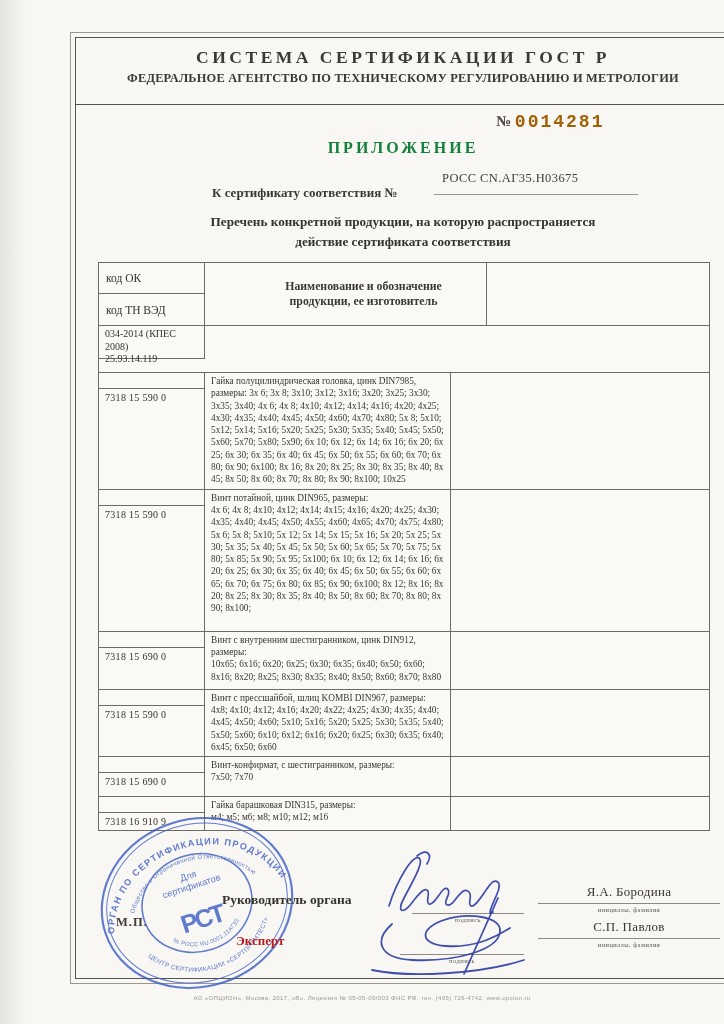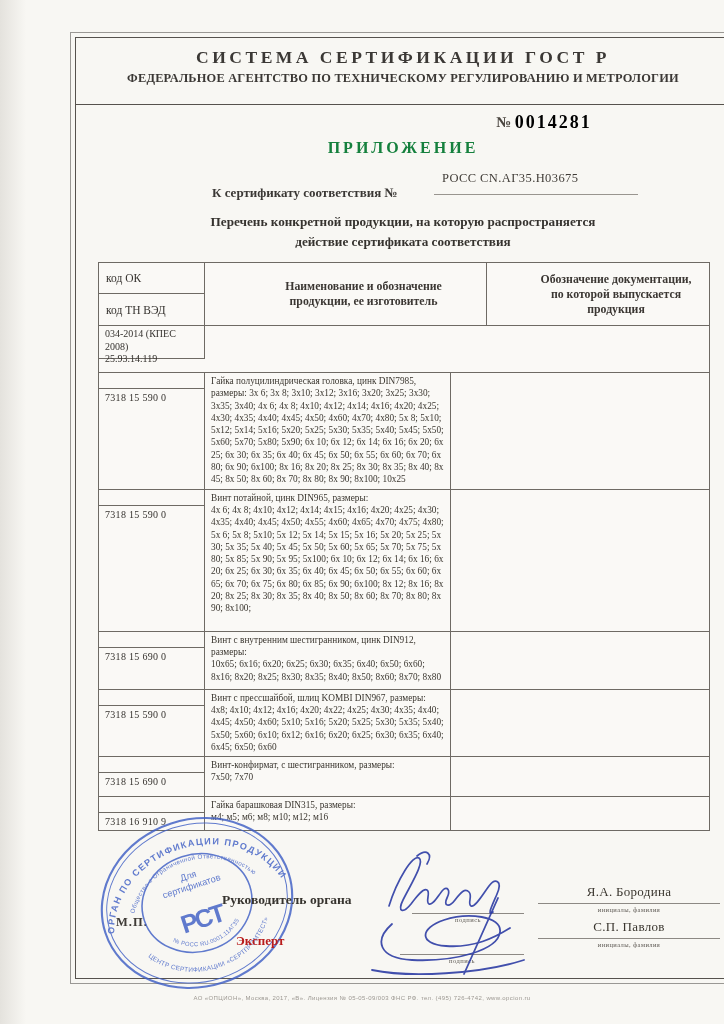--- a/index.html
+++ b/index.html
@@ -8,22 +8,22 @@
   #sheet::before{content:"";position:absolute;left:0;top:0;bottom:0;width:26px;
     background:linear-gradient(90deg,#e4e2dd,rgba(248,247,243,0));pointer-events:none;}
   .frame-outer{position:absolute;left:26px;top:32px;width:664px;height:950px;border:1px solid #9a9894;margin-left:44px;}
   .frame-inner{position:absolute;left:4px;top:4px;right:4px;bottom:4px;border:1.5px solid #56524d;}
 
   .header-box{position:absolute;left:0;right:0;top:0;height:66px;border-bottom:1.5px solid #56524d;text-align:center;}
   .sys-title{padding-top:9px;font-size:17.5px;font-weight:bold;letter-spacing:3.5px;color:#3b3835;}
   .agency{margin-top:3px;font-size:12.4px;font-weight:bold;letter-spacing:.2px;color:#3b3835;}
 
   .blank-no{position:absolute;left:420px;top:74px;font-size:15px;font-weight:bold;color:#4a453f;}
-  .blank-no .digits{font-family:Liberation Serif, serif;font-size:18px;
-    font-weight:bold;letter-spacing:2px;color:#000000;vertical-align:-1px;}
+  .blank-no .digits{font-family:Liberation Mono, monospace;font-size:18px;
+    font-weight:bold;letter-spacing:2px;color:#a16207;vertical-align:-1px;}
 
   .doc-title{position:absolute;left:0;right:0;top:101px;text-align:center;
     font-size:16px;font-weight:bold;letter-spacing:3px;color:#15803d;}
 
   .cert-label{position:absolute;left:136px;top:147px;font-size:13px;font-weight:bold;color:#3b3835;}
   .cert-value{position:absolute;left:366px;top:133px;font-size:12.5px;color:#403c37;letter-spacing:.4px;}
   .cert-underline{position:absolute;left:358px;top:156px;width:204px;border-top:1px solid #99958f;height:0;}
 
   .purpose{position:absolute;left:0;right:0;top:174px;text-align:center;
     font-size:13.2px;font-weight:bold;line-height:20px;color:#36332f;}
@@ -97,21 +97,20 @@
         <div>действие сертификата соответствия</div>
       </div>
 
       <div class="tbl">
         <div class="trow hrow">
           <div class="c1">
             <div class="hc1-top">код ОК</div>
             <div class="hc1-bot">код ТН ВЭД</div>
           </div>
           <div class="c2 hcenter">Наименование и обозначение продукции, ее изготовитель</div>
-          <div class="c3 hcenter">Обозначение документации, по которой выпускается продукция</div>
         </div>
 
         <div class="trow spacer-row">
           <div class="c1">
             <div class="ok-cell pre">034-2014 (КПЕС 2008)
 25.93.14.119</div>
           </div>
           <div class="c2"></div>
           <div class="c3"></div>
         </div>

